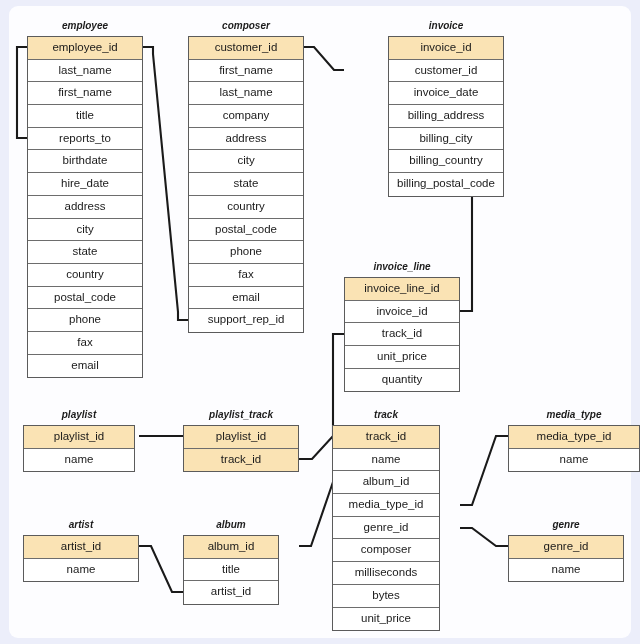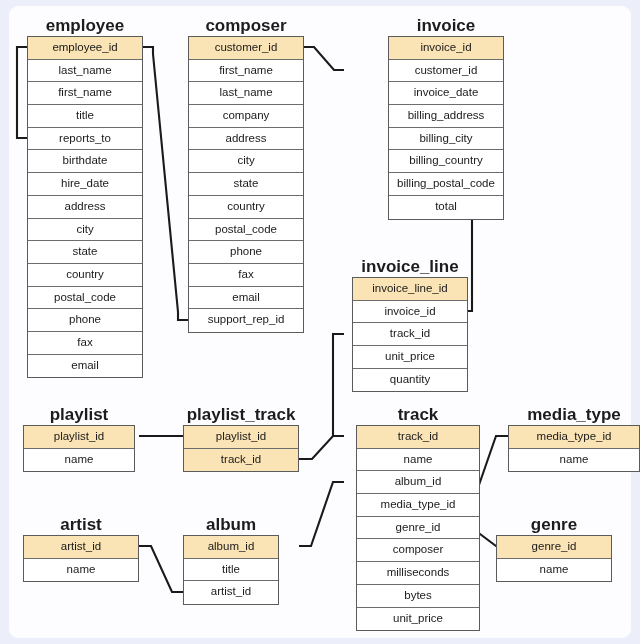--- a/index.html
+++ b/index.html
@@ -24,26 +24,27 @@
   #links{
     position:absolute;left:0;top:0;
     width:640px;height:644px;
     pointer-events:none;
   }
   .entity{
     position:absolute;
   }
   .entity-title{
     text-align:center;
-    font-size:17px;
+    font-size:10px;
     font-weight:bold;
     color:#1c1c1c;
     line-height:14px;
     margin-bottom:3px;
     white-space:nowrap;
+    font-style:italic;
   }
   .entity-box{
     border:1.4px solid #5b5b5b;
     background:#4d7c0f;
     box-sizing:border-box;
   }
   .field{
     height:22.7px;
     line-height:21px;
     box-sizing:border-box;
@@ -121,24 +122,23 @@
     <div class="entity" style="left: 344px; top: 19px; width: 116px; padding-left: 44px;">
       <div class="entity-title">invoice</div>
       <div class="entity-box" style="border-color: rgb(91, 91, 91);">
         <div class="field pk" style="background: rgb(250, 227, 180);">invoice_id</div>
         <div class="field">customer_id</div>
         <div class="field">invoice_date</div>
         <div class="field">billing_address</div>
         <div class="field">billing_city</div>
         <div class="field">billing_country</div>
         <div class="field">billing_postal_code</div>
-        <div class="field">total</div>
-      </div>
-    </div>
-    <div class="entity" style="left: 344px; top: 260px; width: 116px; margin-left: 8px;">
+      </div>
+    </div>
+    <div class="entity" style="left: 344px; top: 260px; width: 116px;">
       <div class="entity-title">invoice_line</div>
       <div class="entity-box" style="border-color: rgb(91, 91, 91);">
         <div class="field pk" style="background: rgb(250, 227, 180);">invoice_line_id</div>
         <div class="field">invoice_id</div>
         <div class="field">track_id</div>
         <div class="field">unit_price</div>
         <div class="field">quantity</div>
       </div>
     </div>
     <div class="entity" style="left: 23px; top: 408px; width: 112px;">
@@ -148,21 +148,21 @@
         <div class="field">name</div>
       </div>
     </div>
     <div class="entity" style="left: 183px; top: 408px; width: 116px;">
       <div class="entity-title">playlist_track</div>
       <div class="entity-box" style="border-color: rgb(91, 91, 91);">
         <div class="field pk" style="background: rgb(250, 227, 180);">playlist_id</div>
         <div class="field pk" style="background: rgb(250, 227, 180);">track_id</div>
       </div>
     </div>
-    <div class="entity" style="left: 356px; top: 408px; width: 124px;">
+    <div class="entity" style="left: 332px; top: 408px; width: 108px;">
       <div class="entity-title">track</div>
       <div class="entity-box" style="border-color: rgb(91, 91, 91);">
         <div class="field pk" style="background: rgb(250, 227, 180);">track_id</div>
         <div class="field">name</div>
         <div class="field">album_id</div>
         <div class="field">media_type_id</div>
         <div class="field">genre_id</div>
         <div class="field">composer</div>
         <div class="field">milliseconds</div>
         <div class="field">bytes</div>
@@ -184,20 +184,20 @@
       </div>
     </div>
     <div class="entity" style="left: 183px; top: 518px; width: 96px;">
       <div class="entity-title">album</div>
       <div class="entity-box" style="border-color: rgb(91, 91, 91);">
         <div class="field pk" style="background: rgb(250, 227, 180);">album_id</div>
         <div class="field">title</div>
         <div class="field">artist_id</div>
       </div>
     </div>
-    <div class="entity" style="left: 496px; top: 518px; width: 116px;">
+    <div class="entity" style="left: 508px; top: 518px; width: 116px;">
       <div class="entity-title">genre</div>
       <div class="entity-box" style="border-color: rgb(91, 91, 91);">
         <div class="field pk" style="background: rgb(250, 227, 180);">genre_id</div>
         <div class="field">name</div>
       </div>
     </div>
   </div>
 
 </body></html>

